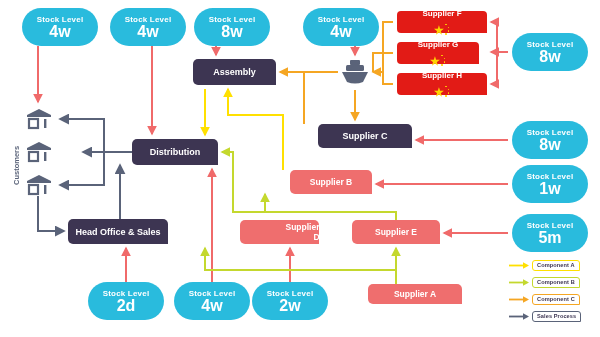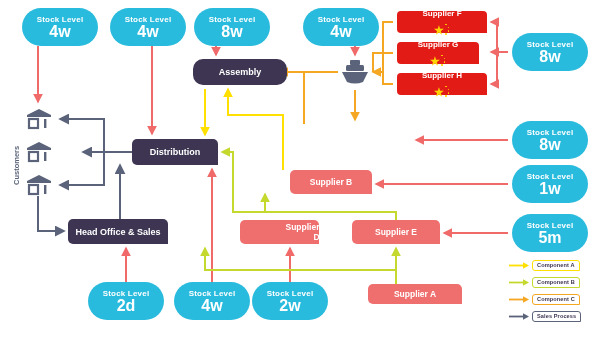--- a/index.html
+++ b/index.html
@@ -166,22 +166,23 @@
   </div>
   <div class="node stock" style="left:174px;top:282px;width:76px;height:38px;">
     <div class="lbl">Stock Level</div>
     <div class="val">4w</div>
   </div>
   <div class="node stock" style="left:252px;top:282px;width:76px;height:38px;">
     <div class="lbl">Stock Level</div>
     <div class="val">2w</div>
   </div>
 
-  <div class="node dark" style="left:193px;top:59px;width:94px;height:26px;border-radius:10px;">Assembly</div>
+  <div class="node dark" style="left:193px;top:59px;width:83px;height:26px;">Assembly</div>
   <div class="node dark" style="left:132px;top:139px;width:86px;height:26px;">Distribution</div>
+  <div class="node dark" style="left:318px;top:124px;width:94px;height:24px;">Supplier C</div>
   <div class="node dark" style="left:68px;top:219px;width:100px;height:25px;">Head Office &amp; Sales</div>
 
   <div class="node salmon" style="left:290px;top:170px;width:82px;height:24px;">Supplier B</div>
   <div class="node salmon" style="left:240px;top:220px;width:79px;height:24px;padding-left:46px;">Supplier D</div>
   <div class="node salmon" style="left:352px;top:220px;width:88px;height:24px;">Supplier E</div>
   <div class="node salmon" style="left:368px;top:284px;width:94px;height:20px;">Supplier A</div>
 
   <div class="node china" style="left:397px;top:11px;width:90px;height:22px;">
     <span>Supplier F</span>
     <span class="flag">

